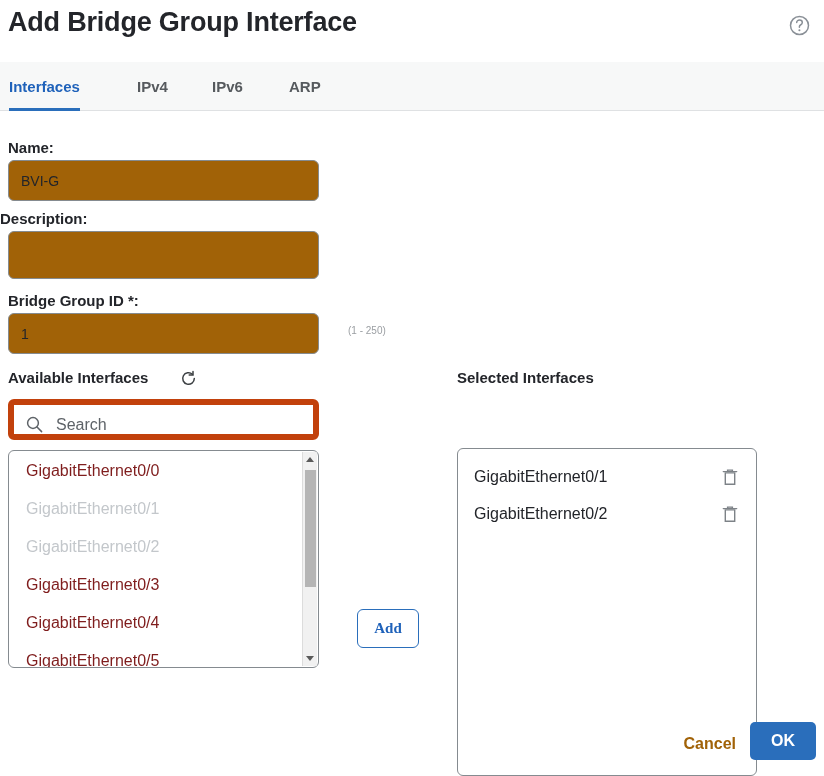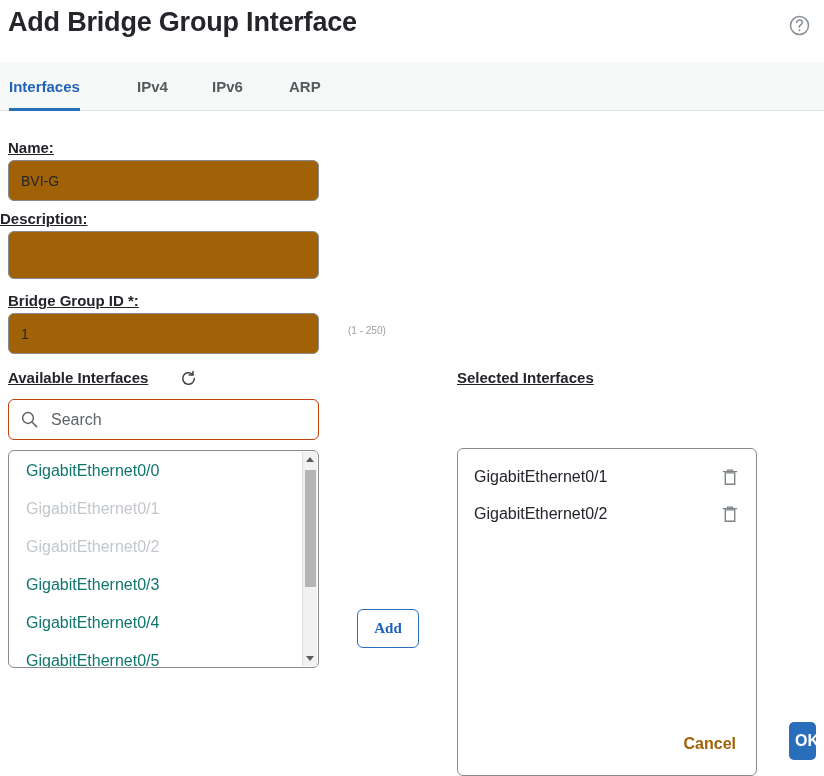--- a/index.html
+++ b/index.html
@@ -71,21 +71,20 @@
 
   
   .form-area { position: absolute; left: 0; top: 111px; width: 824px; }
 
   .field-label {
     position: absolute;
     font-size: 15px;
     font-weight: bold;
     color: #23252a;
     white-space: nowrap;
-    text-decoration: underline;
   }
   .hint-text {
     position: absolute;
     font-size: 10px;
     color: #9a9ea2;
     white-space: nowrap;
   }
 
   .text-input {
     position: absolute;
@@ -114,21 +113,21 @@
     left: 180px; top: 259px;
     width: 17px; height: 17px;
     cursor: pointer;
   }
   .lbl-selected { left: 457px; top: 258px; }
 
   .search-wrap {
     position: absolute;
     left: 8px; top: 288px;
     width: 311px; height: 41px;
-    border: 1px solid #c2410c;
+    border: 6px solid #c2410c;
     border-radius: 6px;
     background: #ffffff;
   }
   .search-icon {
     position: absolute;
     left: 12px; top: 11px;
     width: 17px; height: 17px;
   }
   .search-input {
     position: absolute;
@@ -153,21 +152,21 @@
     overflow: hidden;
   }
   .list-row {
     position: absolute;
     left: 1px;
     width: 292px;
     height: 38px;
     line-height: 38px;
     padding-left: 16px;
     font-size: 16px;
-    color: #0f766e;
+    color: #7f1d1d;
     white-space: nowrap;
     cursor: pointer;
   }
   .list-row.disabled { color: #c3c7cb; cursor: default; }
 
   
   .scrollbar {
     position: absolute;
     right: 1px; top: 1px;
     width: 15px; height: 214px;
@@ -258,21 +257,21 @@
     color: #a16207;
     font-family: "Liberation Sans", sans-serif;
     font-size: 16px;
     font-weight: bold;
     cursor: pointer;
     padding: 0 4px;
   }
   .ok-button {
     position: absolute;
     right: 8px; top: 10px;
-    width: 27px; height: 38px;
+    width: 66px; height: 38px;
     border: 0;
     border-radius: 5px;
     background: #2a6ebb;
     color: #ffffff;
     font-family: "Liberation Sans", sans-serif;
     font-size: 16px;
     font-weight: bold;
     cursor: pointer;
   }
 </style>

